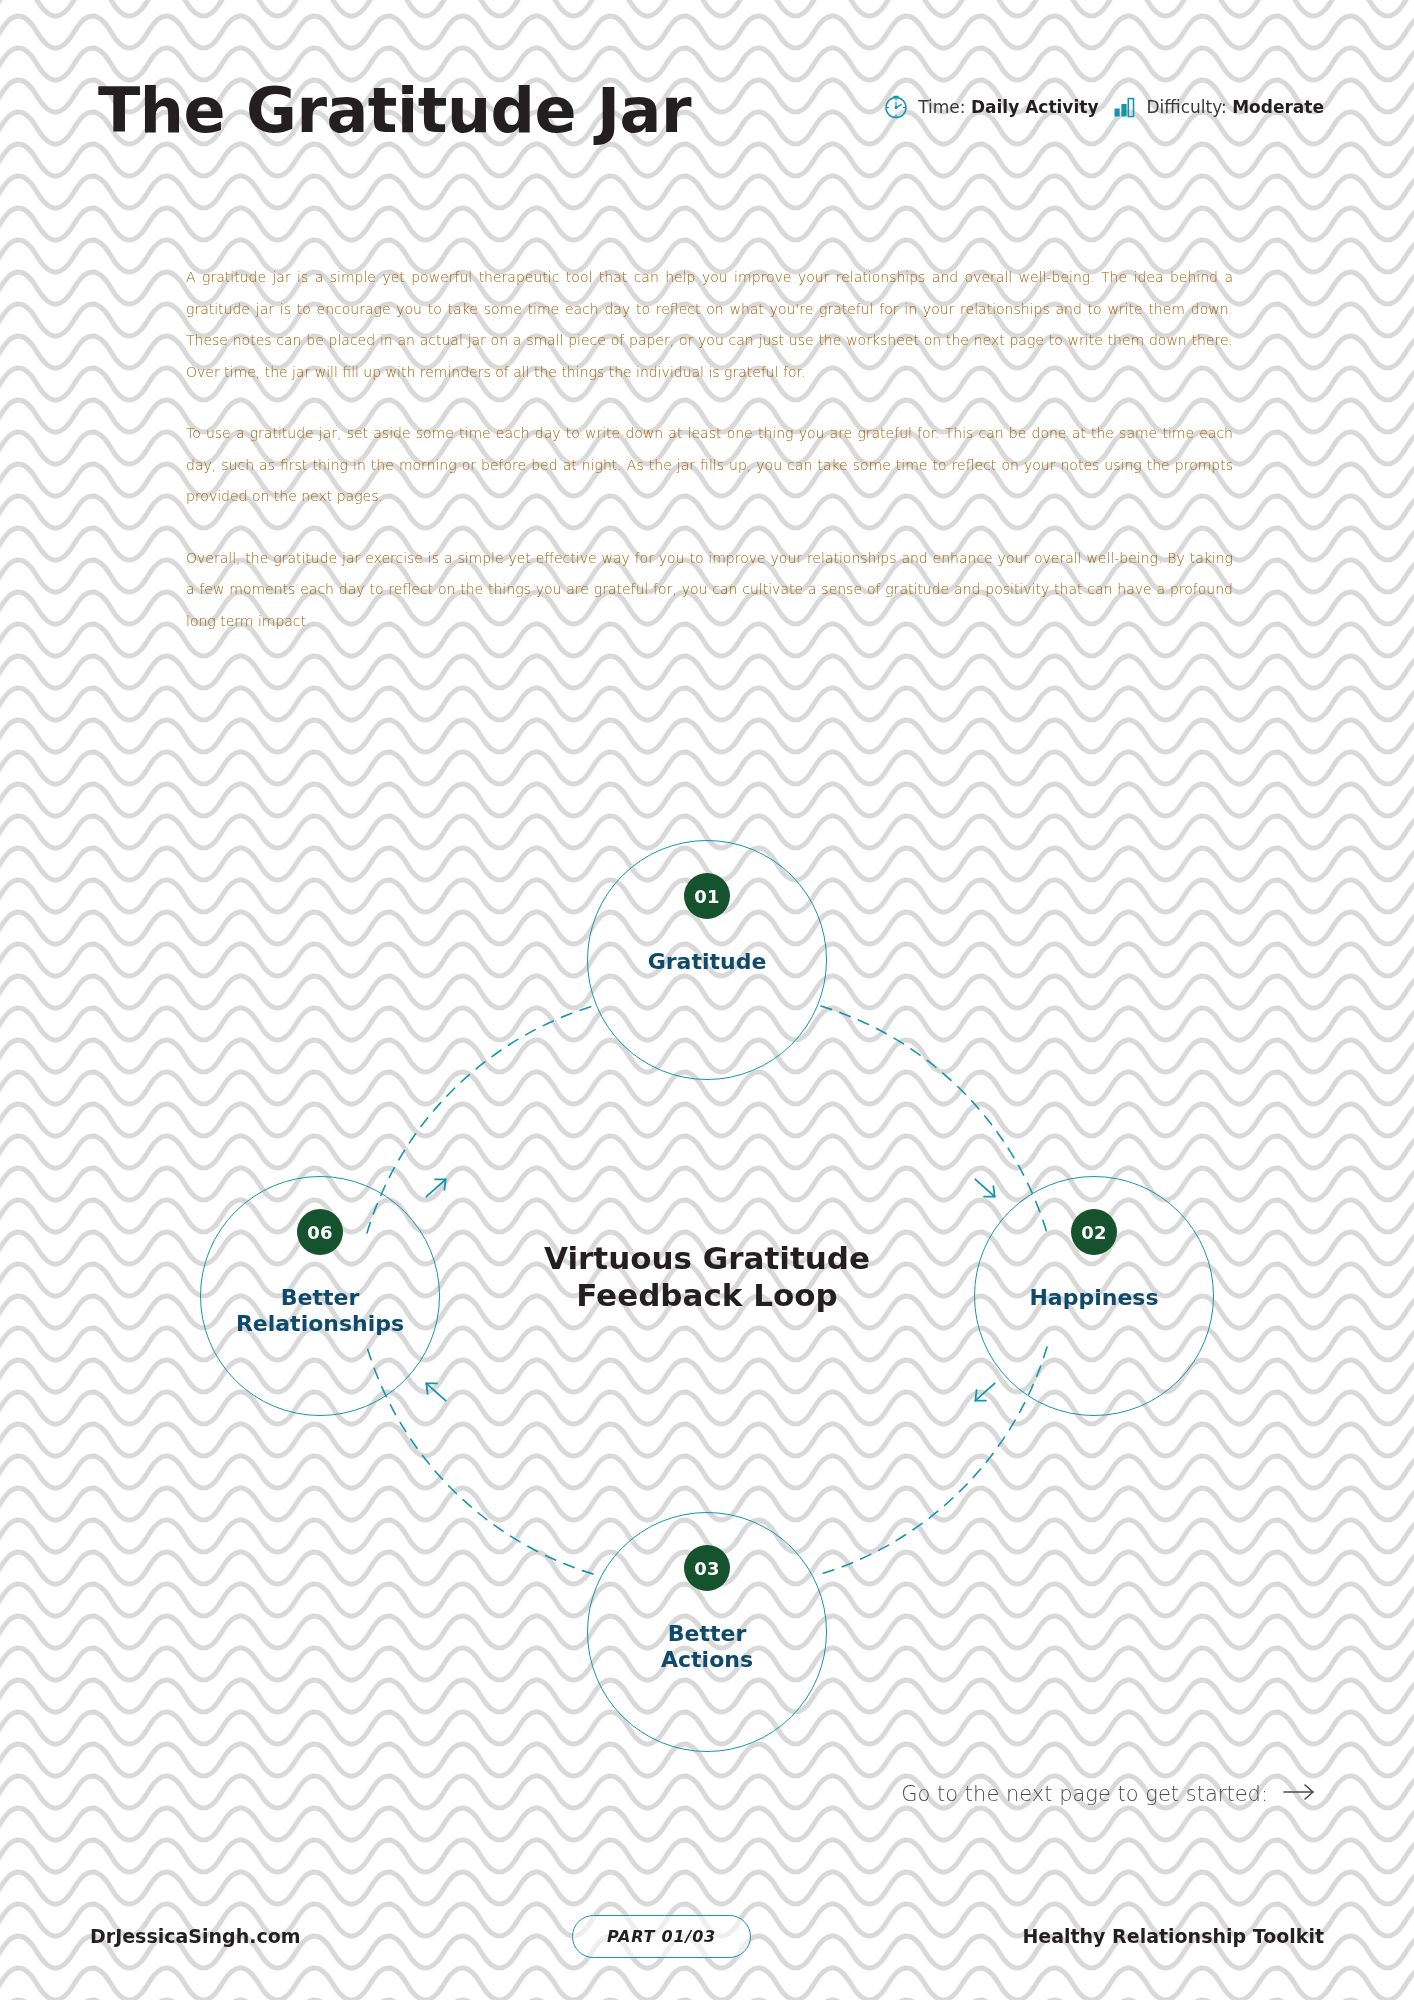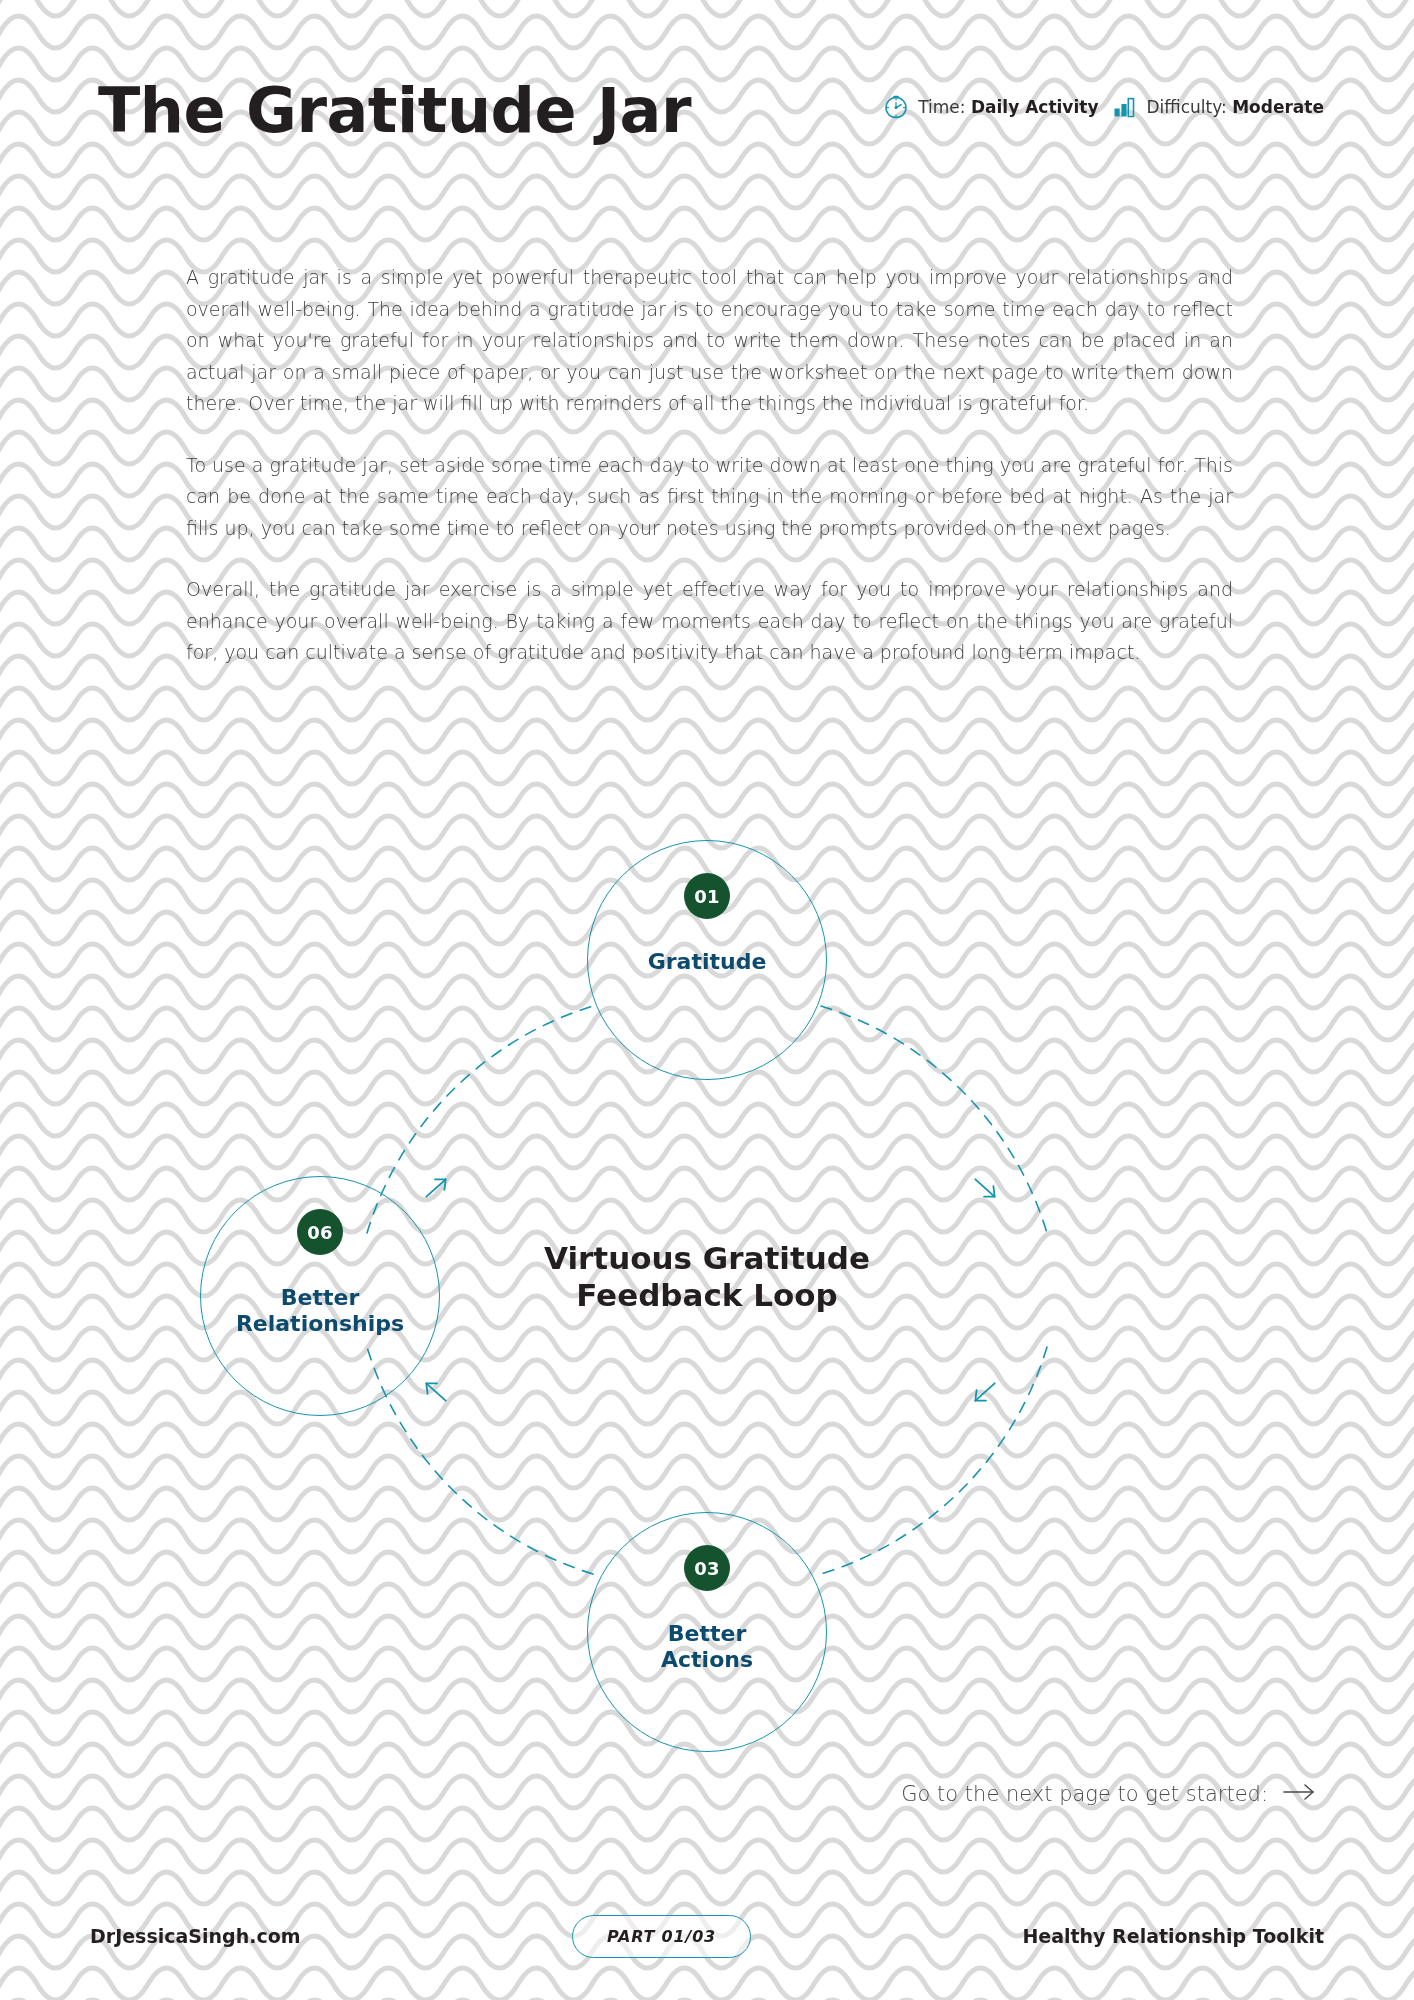--- a/index.html
+++ b/index.html
@@ -83,23 +83,23 @@
   
   #body-copy {
     position: absolute;
     left: 186px;
     top: 262px;
     width: 1047px;
     z-index: 5;
   }
   .para {
     margin: 0 0 30px 0;
-    font-size: 19px;
+    font-size: 14px;
     line-height: 31.5px;
-    color: #404040;
+    color: #a16207;
     text-align: justify;
     font-family: "DejaVu Sans", sans-serif;
     font-weight: 300;
   }
   .para:last-child { margin-bottom: 0; }
 
   
   #diagram {
     position: absolute;
     left: 200px;
@@ -329,20 +329,24 @@
     </svg>
 
     <div id="diagram-center-title">Virtuous Gratitude
 Feedback Loop</div>
 
     <div class="node" id="node-01">
       <div class="node-badge">01</div>
       <div class="node-label">Gratitude</div>
     </div>
 
+    <div class="node" id="node-02">
+      <div class="node-badge">02</div>
+      <div class="node-label">Happiness</div>
+    </div>
 
     <div class="node" id="node-03">
       <div class="node-badge">03</div>
       <div class="node-label">Better
 Actions</div>
     </div>
 
     <div class="node" id="node-04">
       <div class="node-badge">06</div>
       <div class="node-label">Better

